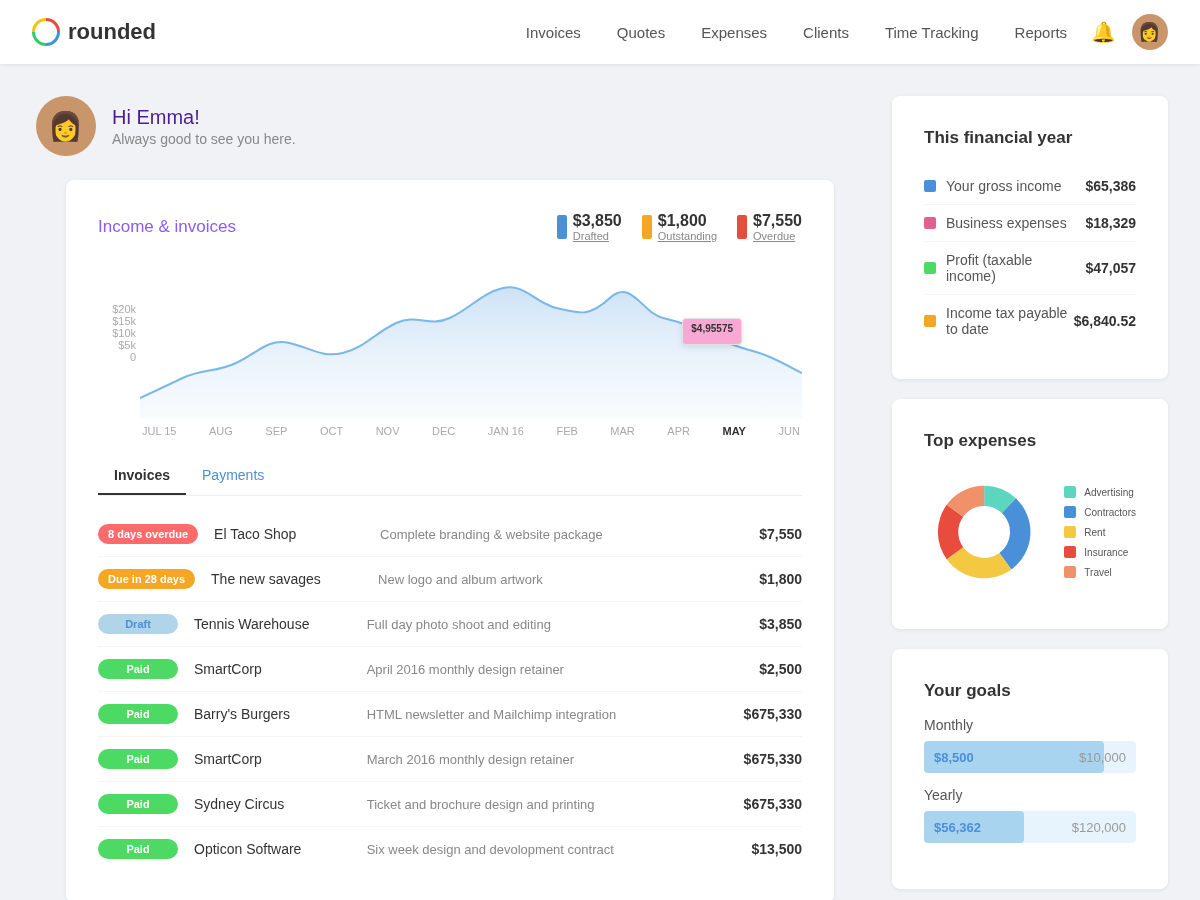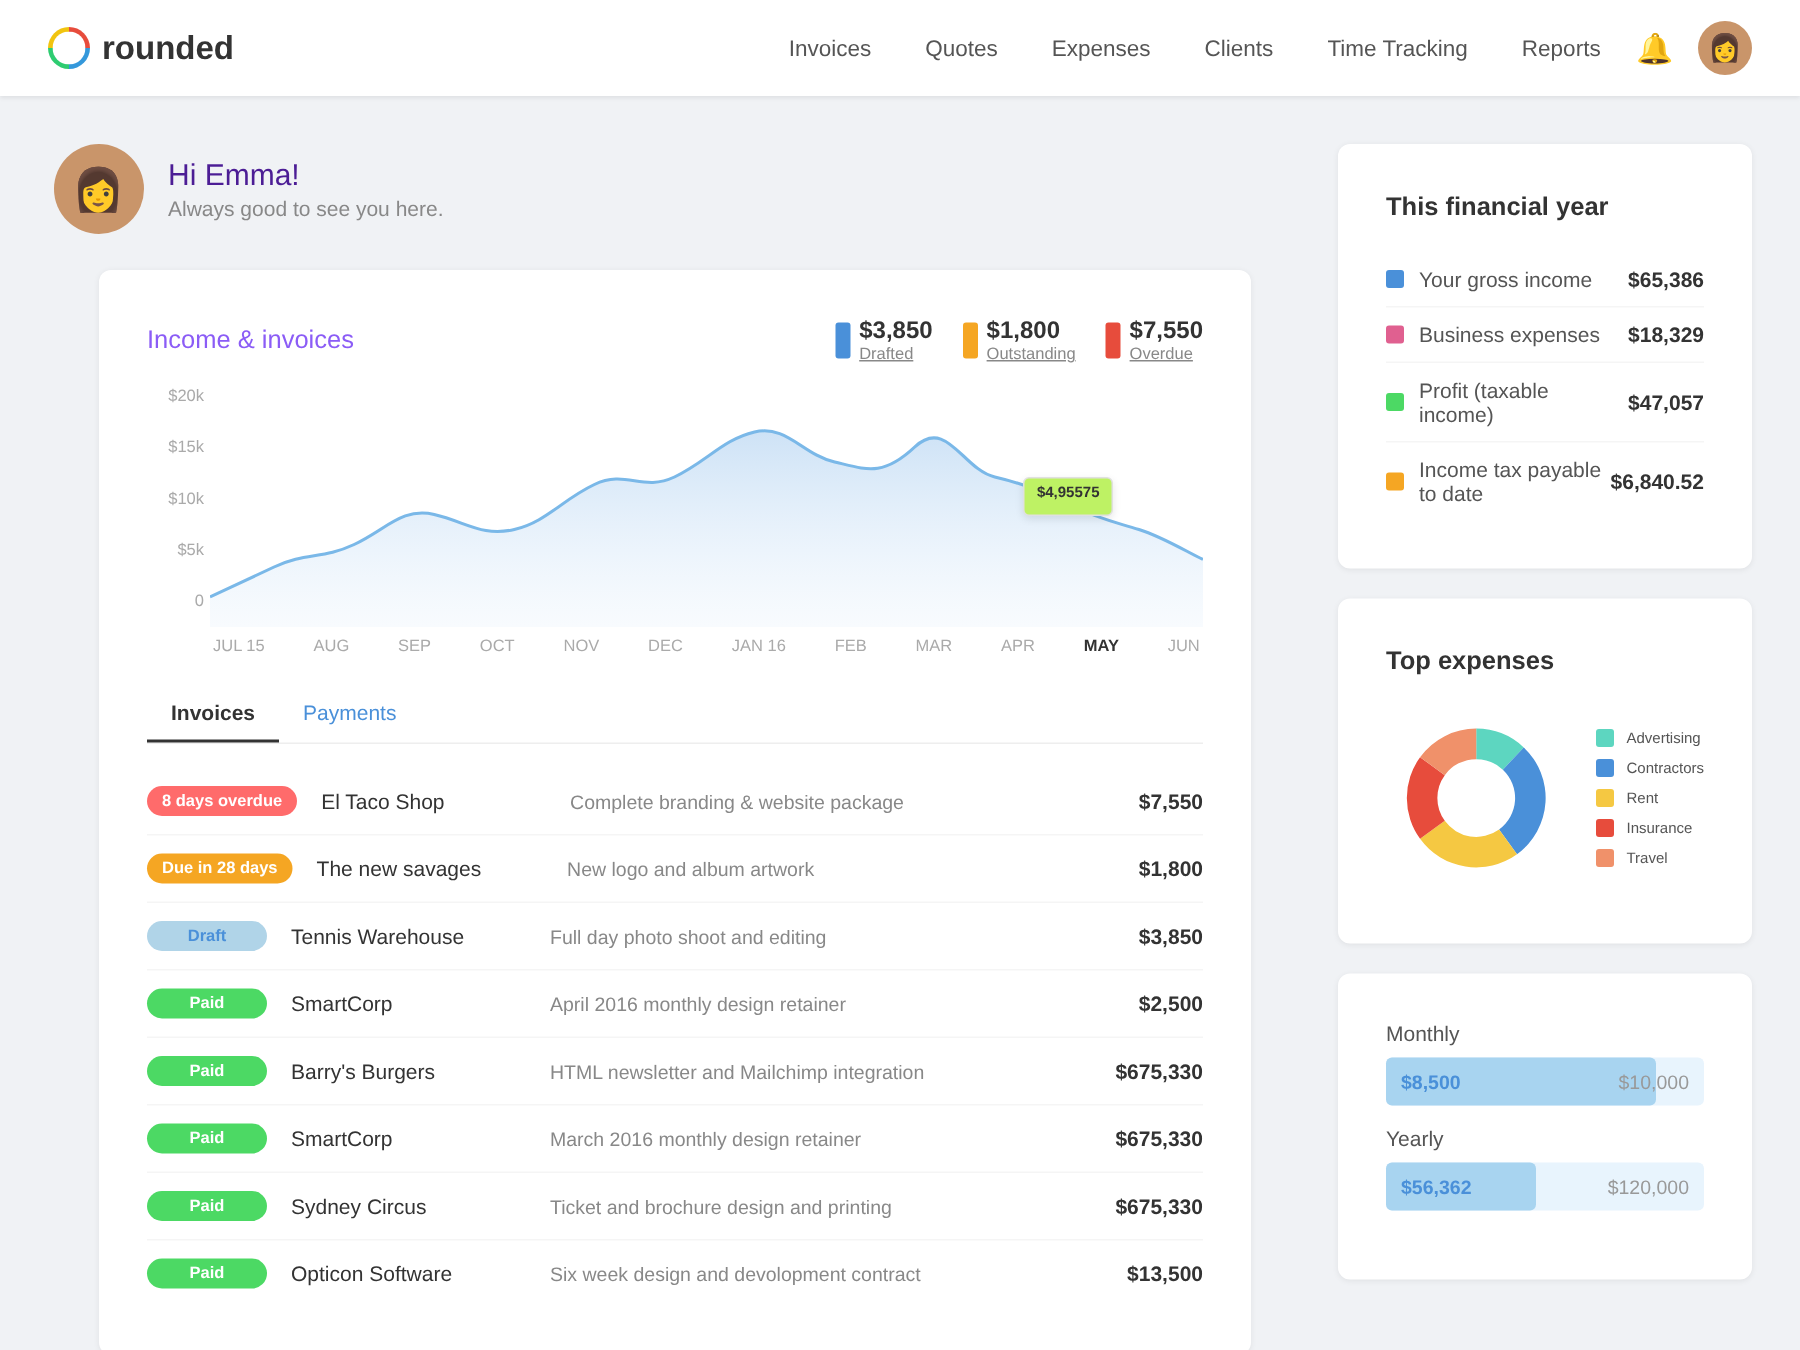--- a/index.html
+++ b/index.html
@@ -41,25 +41,25 @@
     .legend-item { display: flex; align-items: center; gap: 6px; font-size: 13px; }
     .legend-dot { width: 10px; height: 24px; border-radius: 2px; }
     .legend-dot.blue { background: #4a90d9; }
     .legend-dot.orange { background: #f5a623; }
     .legend-dot.red { background: #e74c3c; }
     .legend-value { font-weight: 700; font-size: 16px; color: #333; }
     .legend-label { font-size: 11px; color: #888; display: block; text-decoration: underline; }
 
     
     .chart-container { position: relative; width: 100%; }
-    .chart-y-labels { position: absolute; left: 0; top: 0; bottom: 30px; display: flex; flex-direction: column; justify-content: space-between; font-size: 11px; color: #aaa; width: 42px; padding-right: 4px; text-align: right; }
+    .chart-y-labels { position: absolute; left: 0; top: 0; bottom: 30px; display: flex; flex-direction: column; justify-content: center; font-size: 11px; color: #aaa; width: 42px; padding-right: 4px; text-align: right; }
     .chart-area { margin-left: 42px; position: relative; }
     .chart-x-labels { display: flex; justify-content: space-between; font-size: 11px; color: #aaa; margin-top: 4px; padding: 0 2px; }
     .chart-x-labels span.active { font-weight: 700; color: #333; }
-    .tooltip-box { position: absolute; background: #bef264; border: 1px solid #e0e0e0; border-radius: 4px; padding: 4px 8px; font-size: 13px; font-weight: 600; box-shadow: 0 2px 6px rgba(0,0,0,0.1); top: 60px; right: 60px; }
+    .tooltip-box { position: absolute; background: #f9a8d4; border: 1px solid #e0e0e0; border-radius: 4px; padding: 4px 8px; font-size: 13px; font-weight: 600; box-shadow: 0 2px 6px rgba(0,0,0,0.1); top: 60px; right: 60px; }
     .tooltip-box span { font-size: 10px; vertical-align: super; }
 
     
     .tabs { display: flex; border-bottom: 1px solid #eee; margin-bottom: 16px; }
     .tab { padding: 10px 16px; font-size: 14px; cursor: pointer; border-bottom: 2px solid transparent; color: #888; }
     .tab.active { color: #333; font-weight: 600; border-bottom-color: #333; }
     .tab.payments { color: #4a90d9; }
 
     
     .invoice-row { display: flex; align-items: center; padding: 12px 0; border-bottom: 1px solid #f5f5f5; }
@@ -318,20 +318,21 @@
   </div>
             <div class="donut-legend-item">
     <div class="donut-legend-dot" style="background:#f0916a"></div>
     <span>Travel</span>
   </div>
           </div>
       </div>
     </div>
 
     <div class="card">
+      <div class="goals-title">Your goals</div>
       <div class="goal-section">
         <div class="goal-period">Monthly</div>
         <div class="goal-bar-bg">
           <div class="goal-bar-fill" id="monthly-bar" style="width: 85%;">
             <span>$8,500</span>
           </div>
           <span class="goal-target">$10,000</span>
         </div>
       </div>
       <div class="goal-section">

